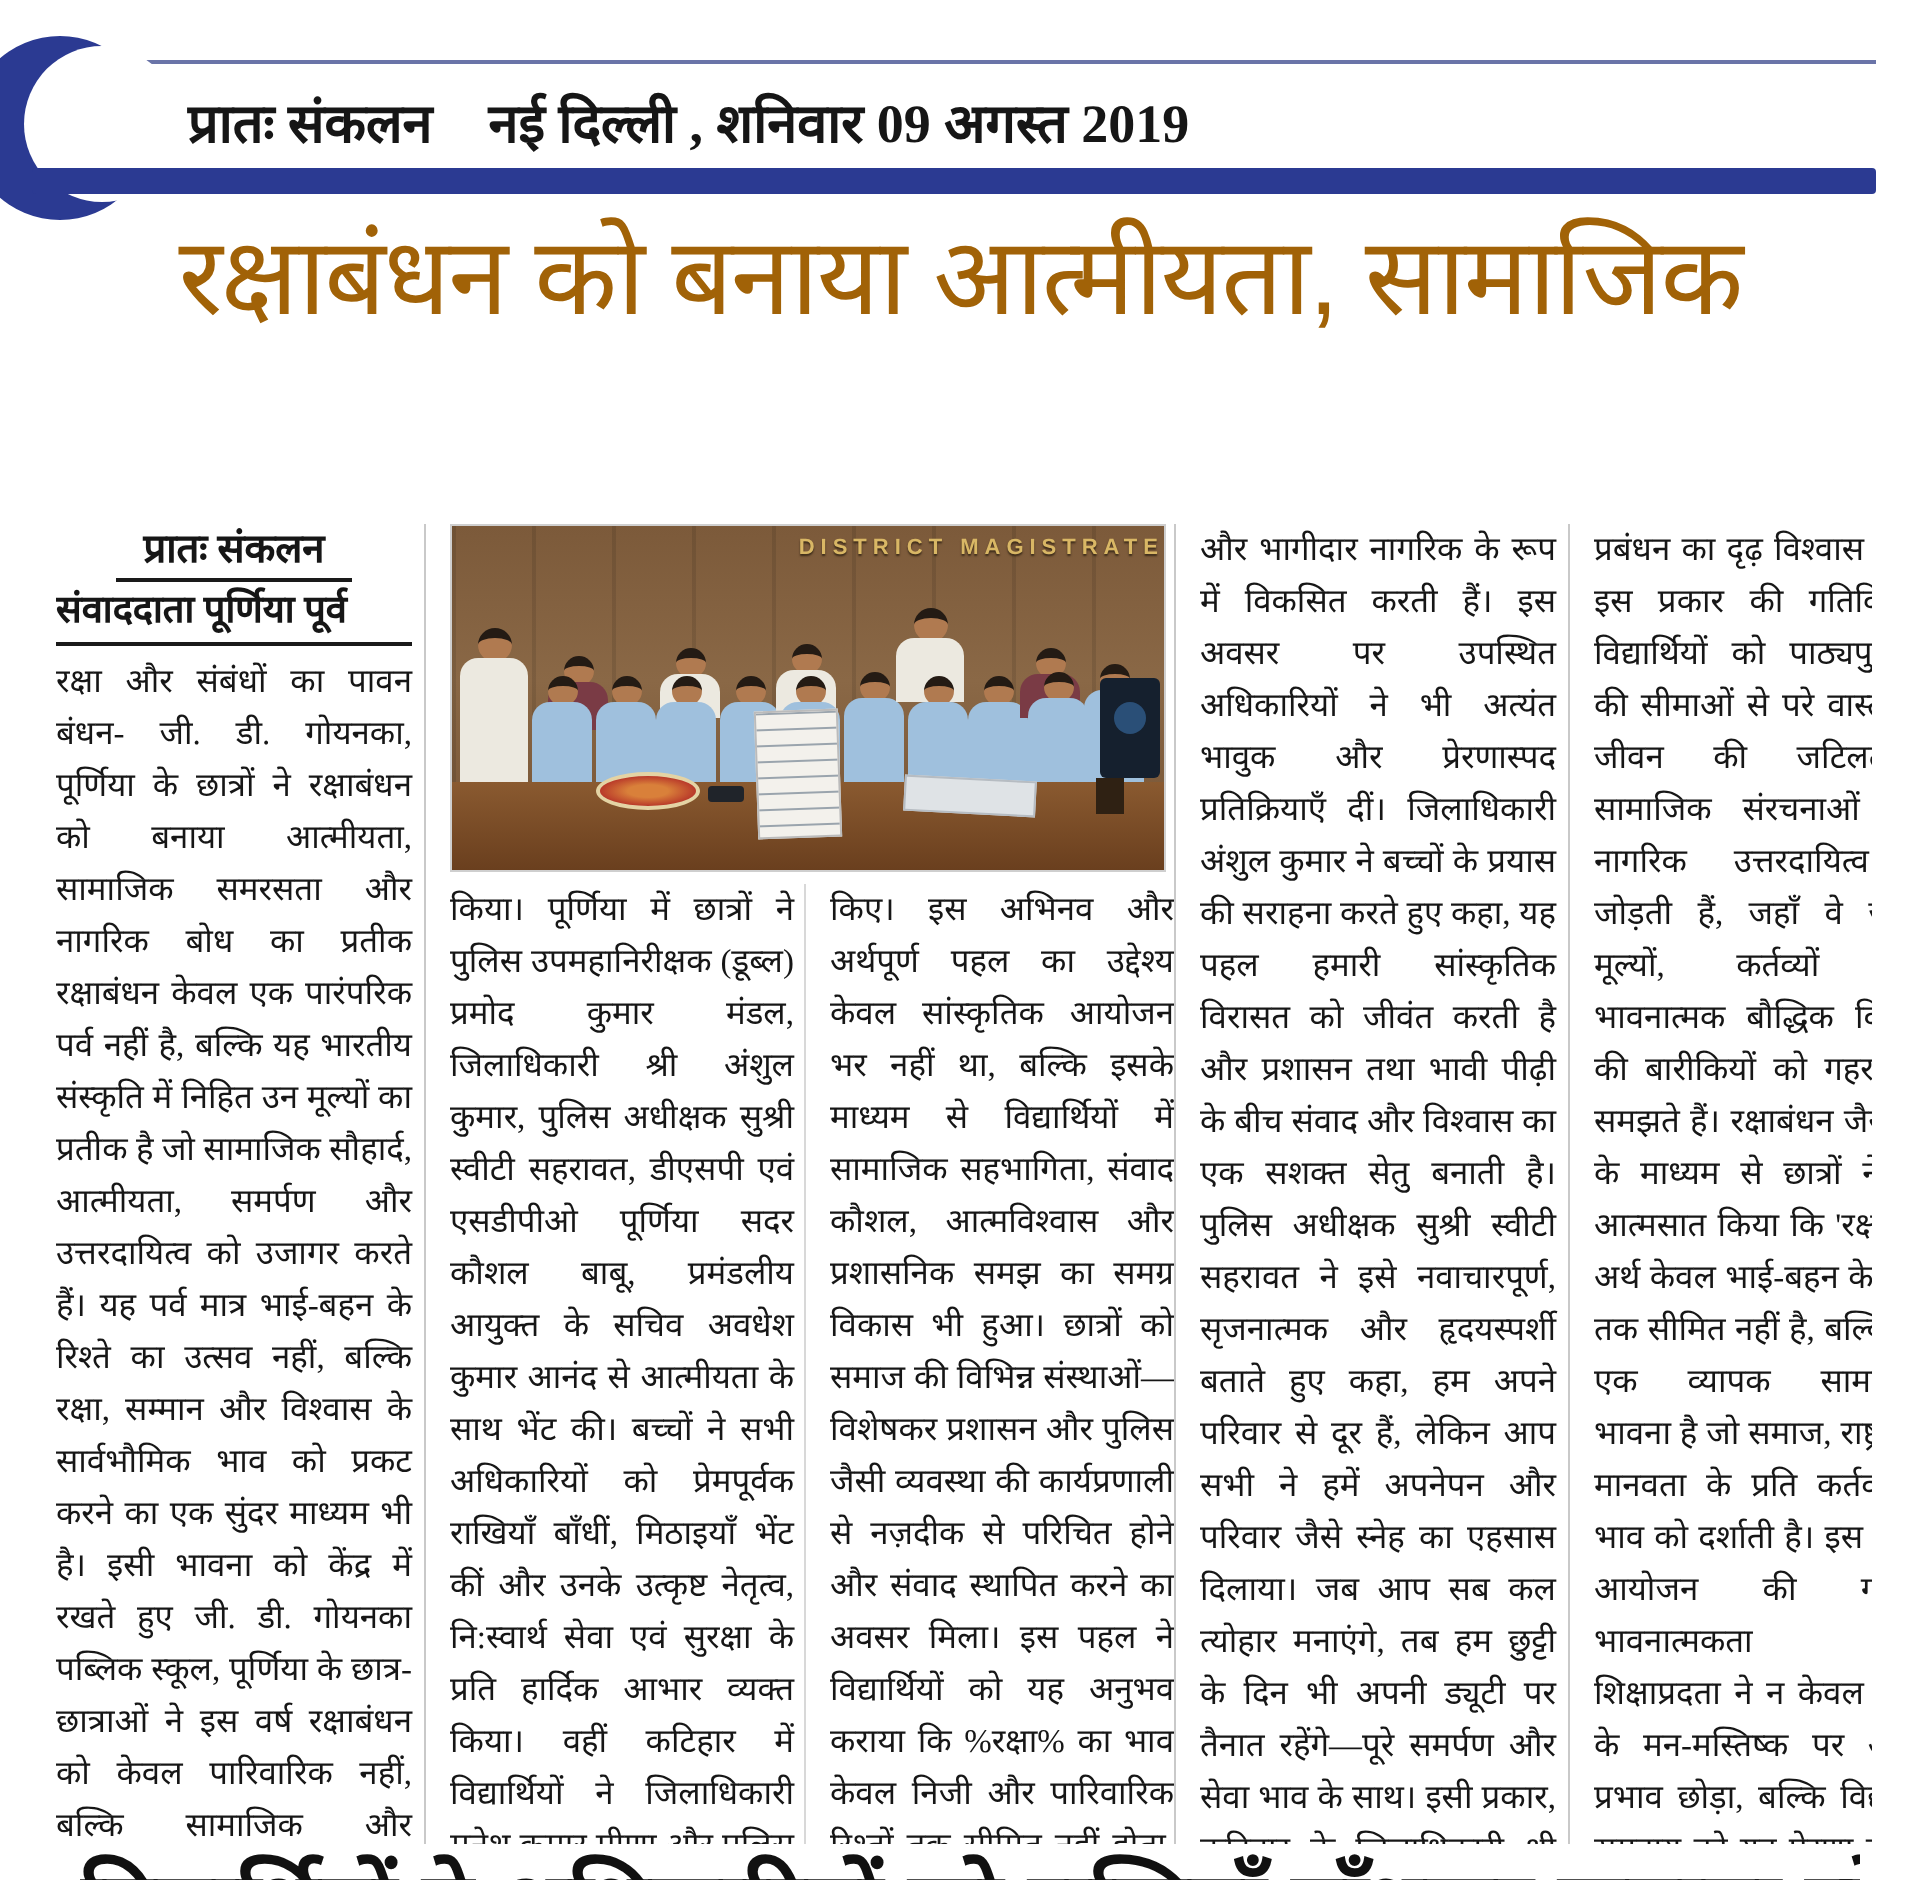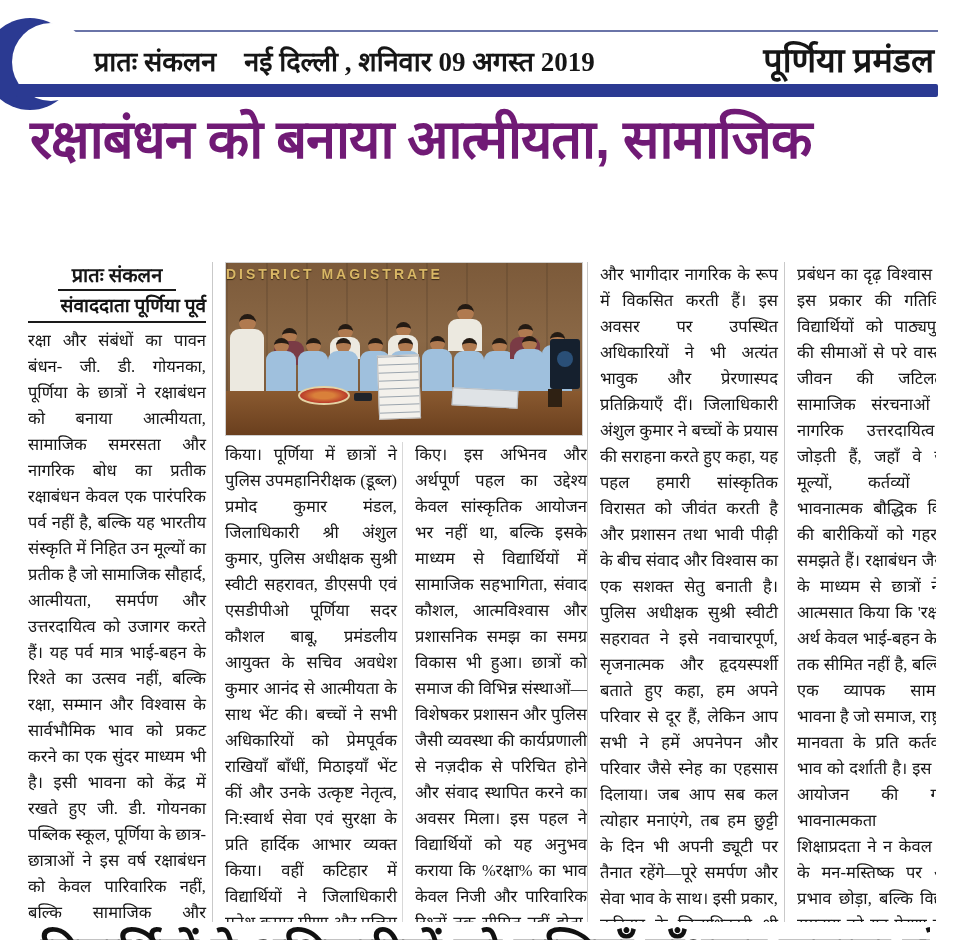--- a/index.html
+++ b/index.html
@@ -8,45 +8,45 @@
         font-family:"Liberation Serif","DejaVu Serif",serif;}
   
   .top-rule{position:absolute;left:60px;right:22px;top:30px;height:2px;background:#6a74a8;}
   .accent-bar{position:absolute;left:16px;right:22px;top:84px;height:13px;background:#2b3a92;border-radius:2px;}
   .crescent{position:absolute;left:-16px;top:18px;width:92px;height:92px;border-radius:50%;background:#2b3a92;}
   .crescent::after{content:"";position:absolute;left:28px;top:5px;width:78px;height:78px;border-radius:50%;background:#ffffff;}
   .mast-left{position:absolute;left:94px;top:42px;display:flex;gap:28px;align-items:baseline;
              font-weight:bold;font-size:27px;white-space:nowrap;}
   .mast-right{position:absolute;right:26px;top:36px;font-weight:800;font-size:34px;white-space:nowrap;}
   
-  .headline{position:absolute;left:30px;right:30px;top:104px;text-align:left;
+  .headline{position:absolute;left:30px;right:30px;top:104px;text-align:center;
             font-family:"Liberation Sans","DejaVu Sans",sans-serif;
-            font-weight:700;font-size:54px;line-height:1.33;letter-spacing:-1px;color:#701a75;}
+            font-weight:400;font-size:54px;line-height:1.33;letter-spacing:-1px;color:#a16207;}
   
   .body{position:absolute;left:28px;top:262px;width:908px;height:660px;display:flex;gap:12px;
         font-size:16.5px;line-height:26px;text-align:justify;overflow:hidden;}
   .col{width:172px;flex:0 0 172px;overflow:hidden;}
   .col.rule{border-right:1px solid #c9c9c9;padding-right:6px;flex-basis:178px;width:178px;}
   .mid{width:356px;flex:0 0 356px;border-right:1px solid #c9c9c9;padding-right:6px;}
   .mid-cols{display:flex;gap:12px;margin-top:6px;}
   .mid-cols .col{width:172px;}
   .mid-cols .col:first-child{border-right:1px solid #d8d8d8;padding-right:5px;}
   p{margin:0;}
   
   .kicker-wrap{text-align:center;margin-bottom:2px;}
   .kicker{display:inline-block;font-weight:bold;font-size:20px;border-bottom:2px solid #1a1a1a;padding:0 14px 1px;}
-  .reporter{font-weight:bold;font-size:19px;text-align:right;border-bottom:2px solid #1a1a1a;padding-bottom:2px;margin-bottom:5px;}
+  .reporter{font-weight:bold;font-size:19px;text-align:left;border-bottom:2px solid #1a1a1a;padding-bottom:2px;margin-bottom:5px;}
   
   .photo{position:relative;width:356px;height:172px;overflow:hidden;border:1px solid #cfcfcf;
          background:
            repeating-linear-gradient(90deg,rgba(0,0,0,.10) 0 2px,rgba(0,0,0,0) 2px 40px),
            linear-gradient(180deg,#7c5a3a 0%,#8a6846 45%,#745132 100%);}
-  .board{position:absolute;top:5px;left:0;right:0;text-align:left;color:#d9b765;
+  .board{position:absolute;top:5px;left:0;right:0;text-align:right;color:#d9b765;
          font-family:"Liberation Sans","DejaVu Sans",sans-serif;font-weight:bold;
-         font-size:14px;letter-spacing:3px;line-height:13px;text-shadow:0 1px 1px #3a2a18;}
+         font-size:11px;letter-spacing:3px;line-height:13px;text-shadow:0 1px 1px #3a2a18;}
   .person{position:absolute;}
   .head{width:15px;height:15px;border-radius:50%;background:#b07a50;border-top:5px solid #241b14;box-sizing:border-box;margin:0 auto;}
   .torso{width:30px;height:42px;border-radius:9px 9px 0 0;background:#9fc0dd;margin-top:-2px;}
   .t-white{background:#ece9e0;} .t-maroon{background:#7a3b45;}
   .desk{position:absolute;left:0;right:0;bottom:0;height:44px;
         background:linear-gradient(180deg,#8a5a30 0%,#6a3f1e 100%);}
   .plate{position:absolute;left:72px;bottom:30px;width:48px;height:15px;border-radius:50%;
          background:radial-gradient(#d9803a 30%,#b93a2a 70%);border:2px solid #e4d3a4;}
   .poster{position:absolute;left:152px;bottom:16px;width:40px;height:62px;background:#f3f1ec;
           border:1px solid #bbb;transform:rotate(-2deg);
@@ -65,21 +65,20 @@
 <body>
 
 <div class="page">
 
   <div class="top-rule"></div>
   <div class="crescent"></div>
   <div class="mast-left">
     <span>प्रातः संकलन</span>
     <span>नई दिल्ली , शनिवार 09 अगस्त 2019</span>
   </div>
-  <div class="mast-right">पूर्णिया प्रमंडल</div>
   <div class="accent-bar"></div>
 
   <div class="headline">
     <div>रक्षाबंधन को बनाया आत्मीयता, सामाजिक</div>
   </div>
 
   <div class="body">
 
     <div class="col rule">
       <div class="kicker-wrap">

